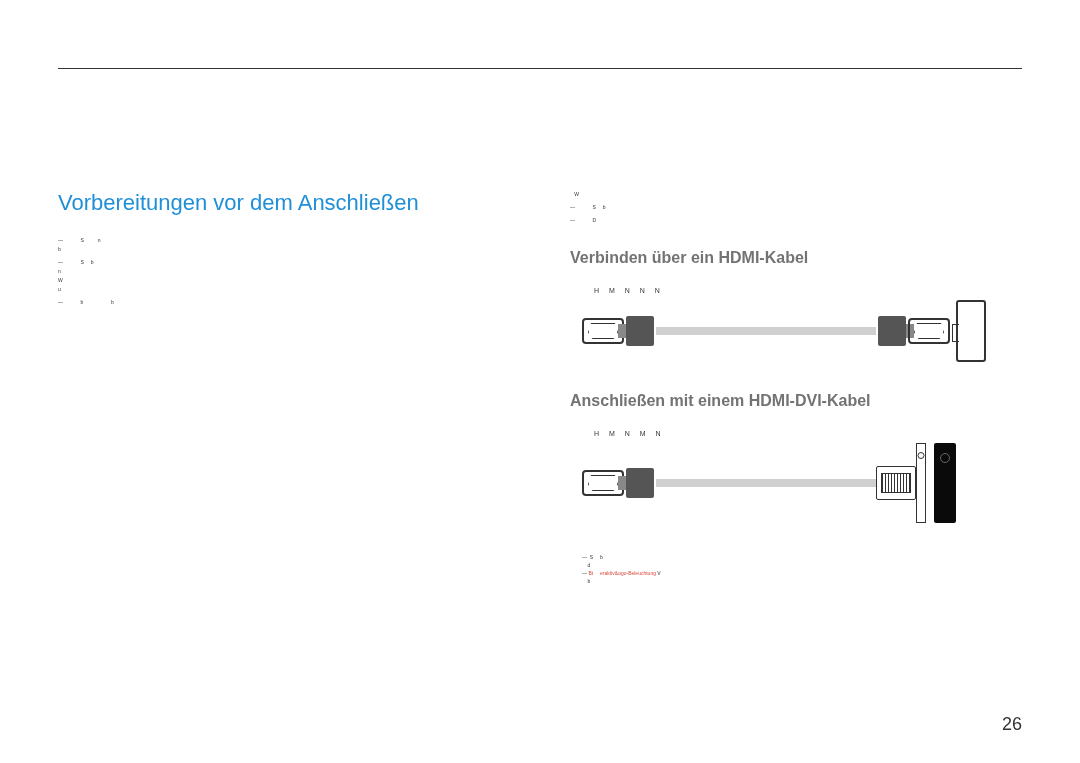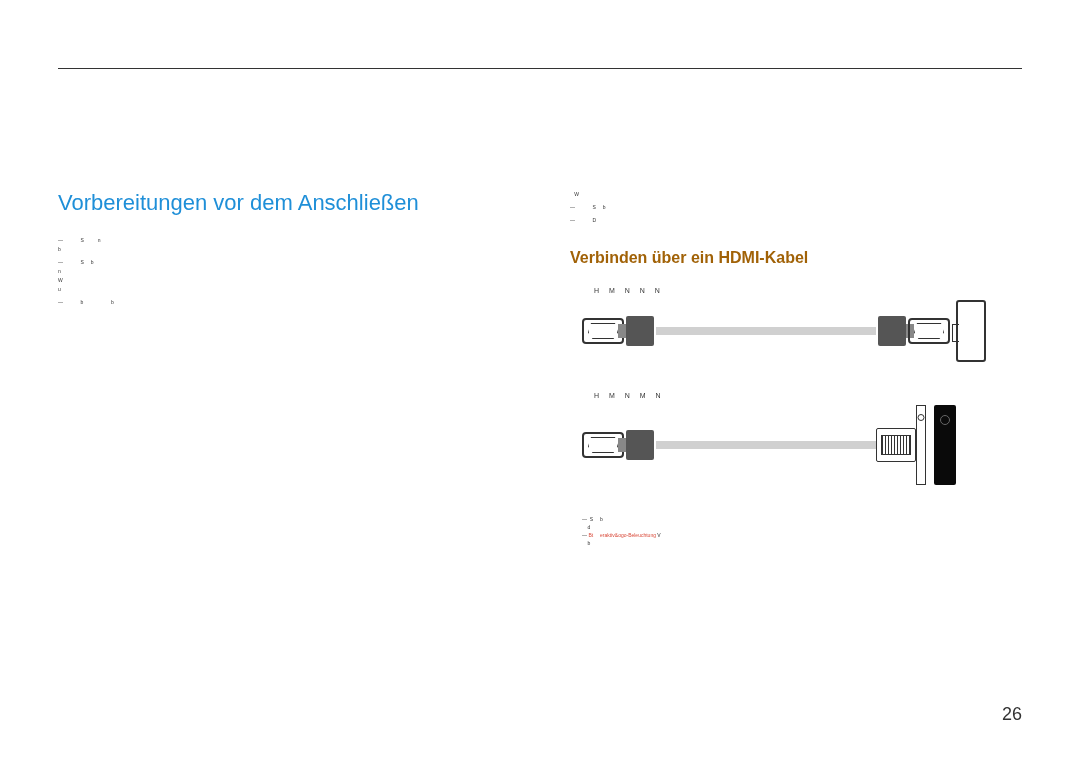--- a/index.html
+++ b/index.html
@@ -38,21 +38,21 @@
     line-height: 1.8;
     margin-bottom: 4px;
     color: #333;
   }
   .dash-line::before {
     content: "― ";
     letter-spacing: 8px;
   }
   .sub-heading {
     font-size: 16px;
-    color: #a16207;
+    color: #737373;
     margin-top: 24px;
     margin-bottom: 20px;
   }
   .port-label {
     font-size: 7px;
     letter-spacing: 4px;
     margin-left: 24px;
     margin-bottom: 6px;
     color: #333;
   }
@@ -182,21 +182,21 @@
     font-size: 5px;
     line-height: 1.6;
     margin-left: 12px;
     color: #333;
   }
   .footnote .highlight {
     color: #d94a3a;
   }
   .page-number {
     position: absolute;
-    bottom: 38px;
+    bottom: 28px;
     right: 58px;
     font-size: 18px;
     color: #333;
   }
 </style>
 </head>
 <body>
 
 <div class="page-border"></div>
 
@@ -240,20 +240,21 @@
     <div class="port-label">H  M  N   N    N</div>
     <div class="cable-diagram">
       <div class="hdmi-port"></div>
       <div class="connector"></div>
       <div class="cable-line"></div>
       <div class="connector right"></div>
       <div class="hdmi-port"></div>
       <div class="pc-box"></div>
     </div>
 
+    <h3 class="sub-heading">Anschließen mit einem HDMI-DVI-Kabel</h3>
     <div class="port-label">H   M  N    M  N</div>
     <div class="cable-diagram">
       <div class="hdmi-port"></div>
       <div class="connector"></div>
       <div class="cable-line"></div>
       <div class="dvi-connector"></div>
       <div class="pc-frame"></div>
       <div class="pc-box-dark"></div>
     </div>
 

